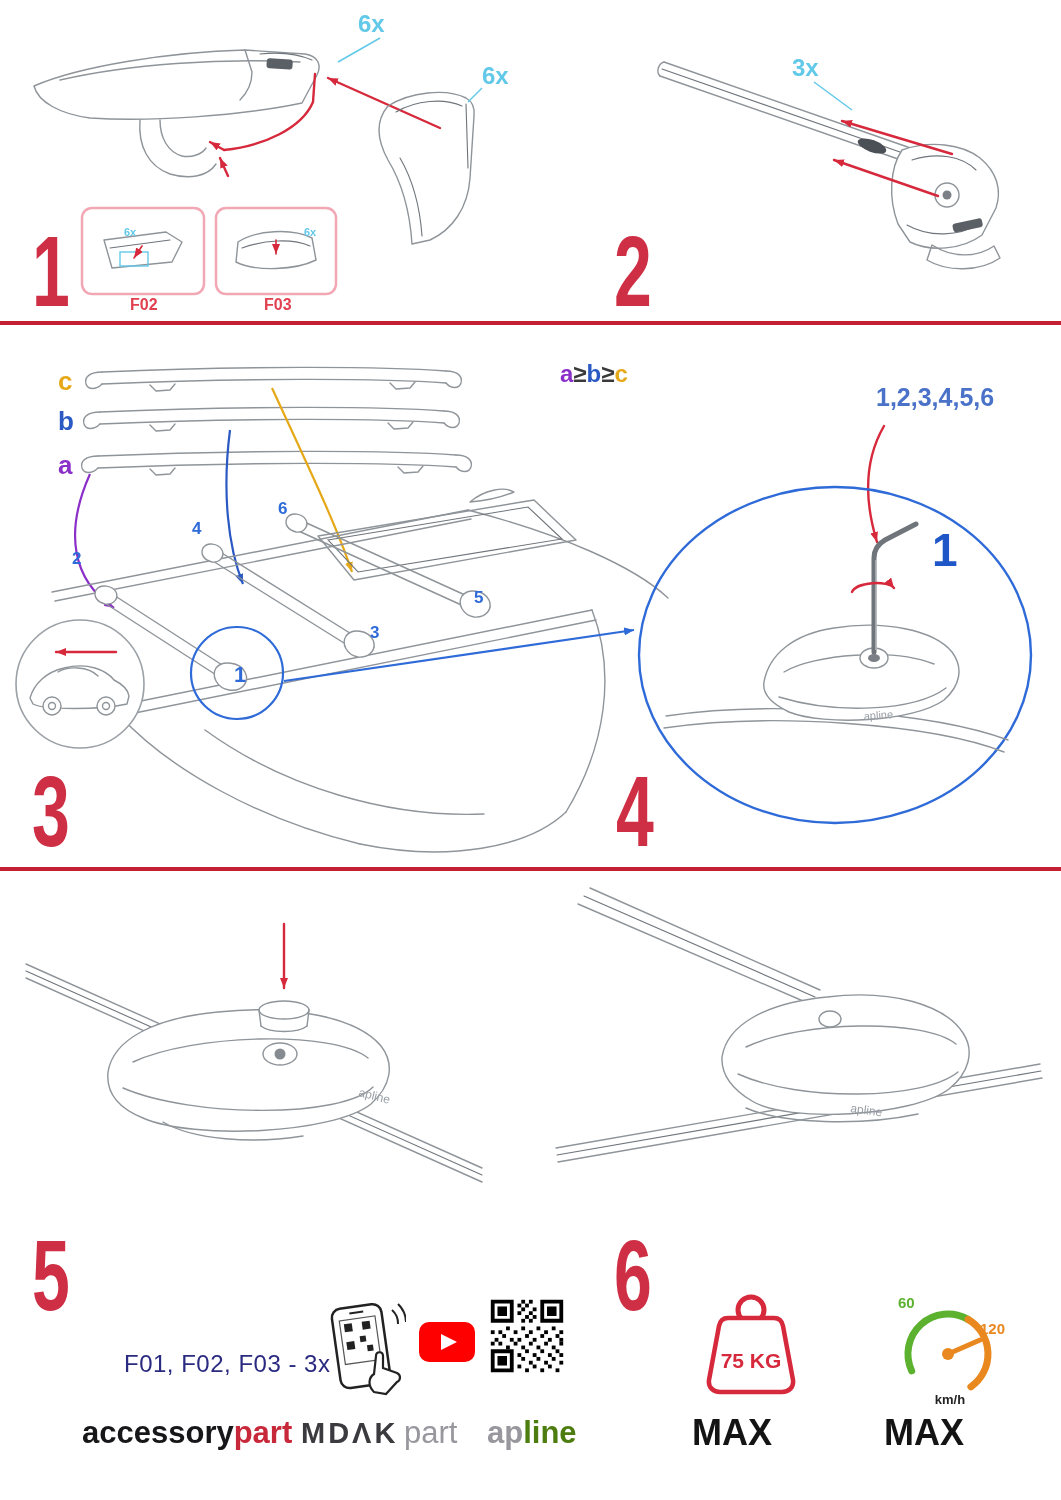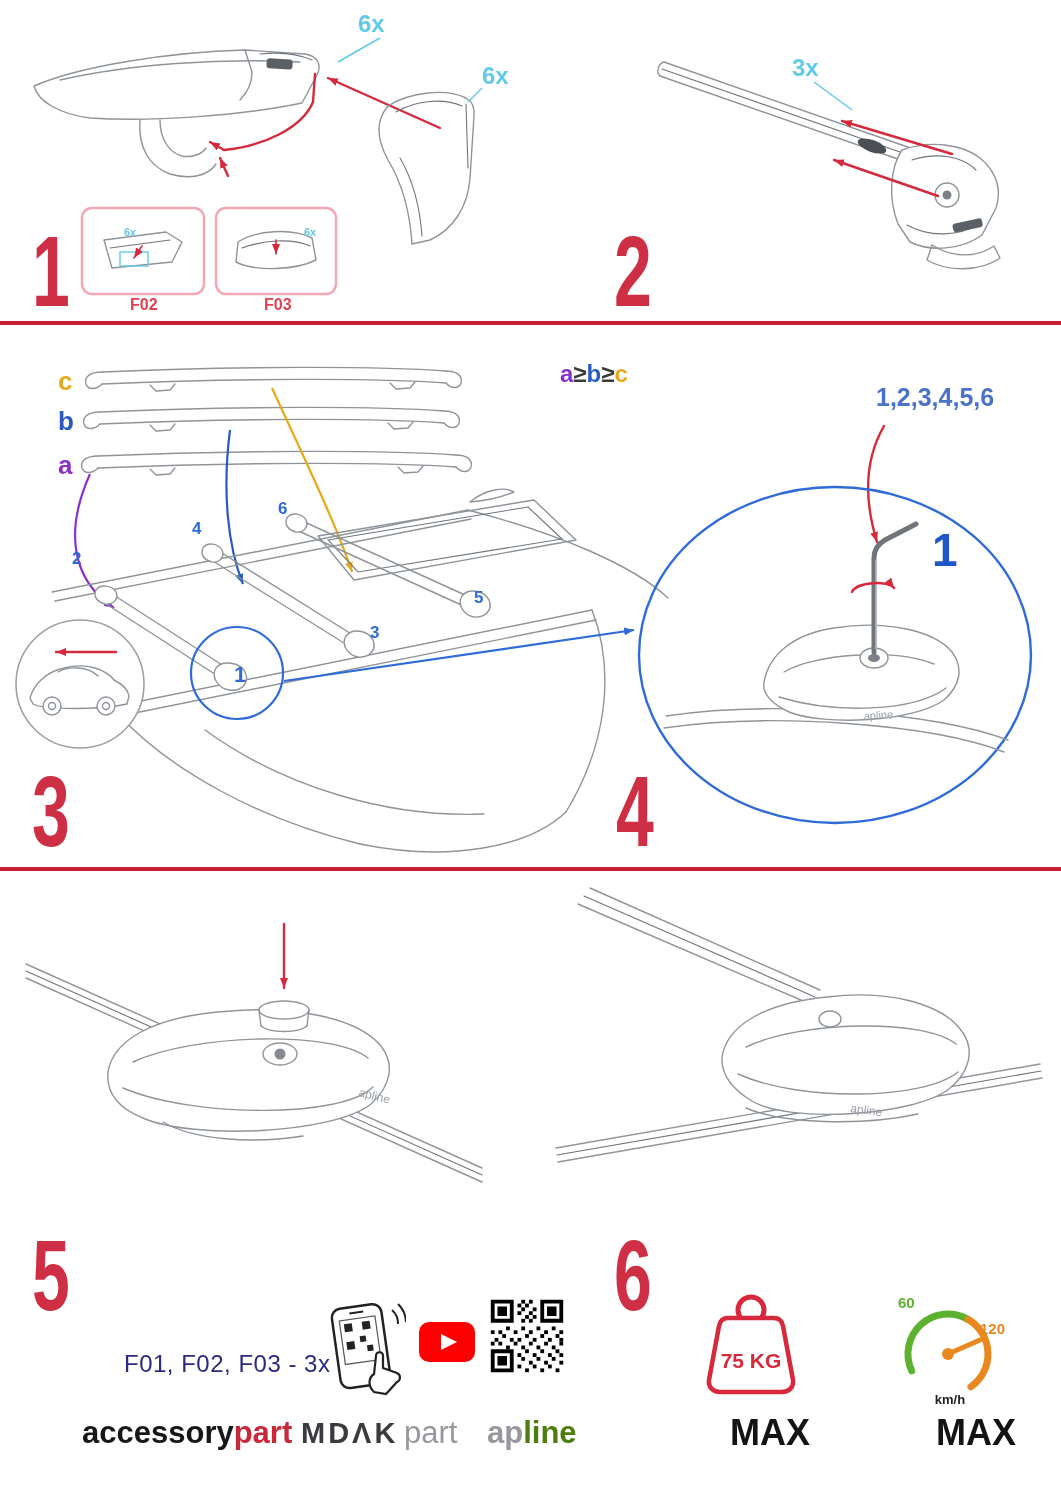--- a/index.html
+++ b/index.html
@@ -20,21 +20,21 @@
   .cyantxt { fill: #62c9e8; font-weight: 700; font-size: 24px; }
   .bluetxt { fill: #2f6bd8; font-weight: 700; }
   .curve { fill: none; stroke-width: 2.2; }
   .parts-note { position: absolute; left: 84px; top: 1350px; font-size: 24px; font-weight: 400; color: #2a2a80; letter-spacing: 0.5px; margin-left: 40px; }
   .logo-accessory { position: absolute; left: 82px; top: 1415px; font-size: 31px; font-weight: 700; text-align: right; }
   .logo-accessory .k { color: #17171a; } .logo-accessory .r { color: #c8293a; }
   .logo-mdak { position: absolute; left: 301px; top: 1417px; font-size: 29px; font-weight: 700; color: #3a3a3f; letter-spacing: 3px; }
   .logo-ipqi { position: absolute; left: 404px; top: 1415px; font-size: 31px; font-weight: 400; color: #97979d; }
   .logo-apline { position: absolute; left: 487px; top: 1415px; font-size: 31px; font-weight: 700; }
   .logo-apline .g { color: #97979d; margin-top: 40px; } .logo-apline .r { color: #4d7c0f; }
-  .max-label { position: absolute; font-size: 36px; font-weight: 700; color: #141414; text-align: right; }
+  .max-label { position: absolute; font-size: 36px; font-weight: 700; color: #141414; text-align: left; }
 </style>
 </head>
 <body>
 
 <div class="page">
 
   <div class="step-num" style="left:32px;top:230px">1</div>
 
   <svg class="abs" style="left:20px;top:8px" width="560" height="305" viewBox="0 0 560 305">
     <defs>

